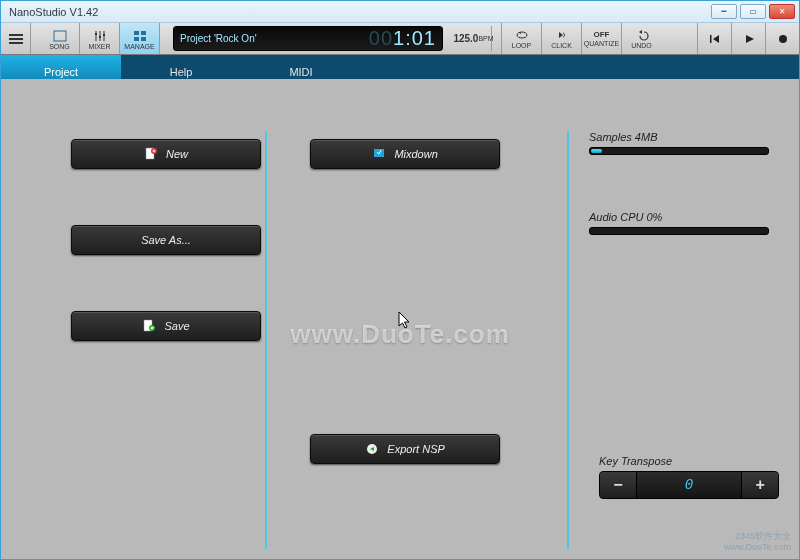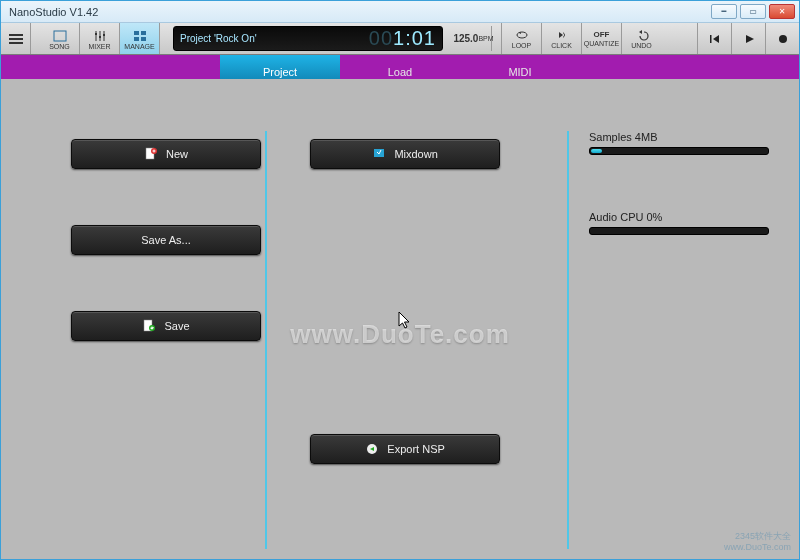--- a/index.html
+++ b/index.html
@@ -36,30 +36,30 @@
   .bpm-val { font-size:10px; font-weight:bold; }
 
   .right-tools { display:flex; }
   .right-tool { width:40px; border-left:1px solid #9a9a9a; display:flex; flex-direction:column; align-items:center; justify-content:center; font-size:7px; color:#333; gap:1px; }
   .right-tool svg { width:14px; height:12px; }
 
   .transport { display:flex; margin-left:auto; }
   .transport-btn { width:34px; border-left:1px solid #9a9a9a; display:flex; align-items:center; justify-content:center; color:#222; }
 
   
-  .tabs { height: 34px; background:#a21caf; display:flex;justify-content:center; }
+  .tabs { height: 34px; background:#0c4a6e; display:flex; }
   .tab { flex: 0 0 120px; display:flex; align-items:center; justify-content:center; font-size:11px; color:#e6e6e6; cursor:default; }
   .tab.active { background: linear-gradient(#1fb3e6, #0d7baa); color:#fff; border-bottom:1px solid #0d7baa; }
 
   
   .content { position:absolute; top:78px; left:0; right:0; bottom:0; background:#b9b9b9; }
   .content-inner { position:absolute; inset:0; padding: 60px 30px 30px 30px; }
 
   .columns { display:flex; height:100%; }
-  .col { position:relative; }
+  .col { position:relative;font-style:italic; }
   .col.left { width: 250px; }
   .col.mid { width: 280px; }
   .col.right { flex:1; padding-left: 30px; }
   .vline { position:absolute; top:0; bottom:0; width:2px; background:#4fc7e8; left:-1px; }
   .col.mid .vline { left: -15px; top:-8px; bottom: -20px; }
   .col.right .vline { left: 8px; top:-8px; bottom: -20px; }
 
   .btn-dark {
     width: 190px; height: 30px; margin-bottom: 56px;
     background: linear-gradient(#3a3a3a, #1e1e1e);
@@ -198,21 +198,21 @@
       <div class="transport-btn">
         <svg width="14" height="12" viewBox="0 0 14 12">
             <circle cx="7" cy="6" r="4" fill="#222"></circle>
           </svg>
       </div>
     </div>
   </div>
 
   <div class="tabs">
     <div class="tab active">Project</div>
-    <div class="tab">Load</div>
+    <div class="tab">Help</div>
     <div class="tab">MIDI</div>
   </div>
 
   <div class="content">
     <div class="content-inner">
       <div class="columns">
 
         <div class="col left">
           <div class="btn-dark">
             <span class="ico">
@@ -275,20 +275,30 @@
             </div>
           </div>
 
           <div class="meter-block">
             <div class="meter-label">Audio CPU 0%</div>
             <div class="meter-track">
               <div class="meter-fill" style="width:0%"></div>
             </div>
           </div>
 
+          <div class="key-transpose">
+            <div class="kt-label">Key Transpose</div>
+            <div class="kt-control">
+              <div class="kt-btn">−</div>
+              <div class="kt-sep"></div>
+              <div class="kt-val">0</div>
+              <div class="kt-sep"></div>
+              <div class="kt-btn">+</div>
+            </div>
+          </div>
         </div>
 
       </div>
     </div>
 
     <div class="watermark">www.DuoTe.com</div>
 
     <svg class="cursor" width="16" height="20" viewBox="0 0 16 20">
       <path d="M1 1l0 14 3.5-3 2.5 5 2-1-2.5-5 4.5 0z" fill="#fff" stroke="#000" stroke-width="1"></path>
     </svg>

